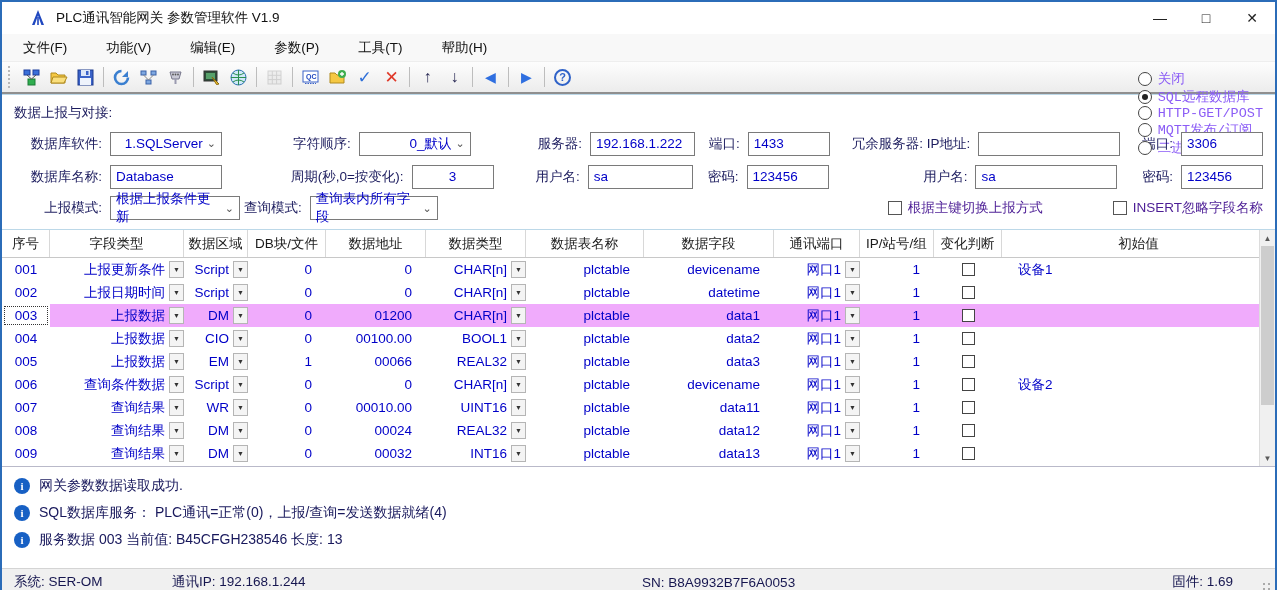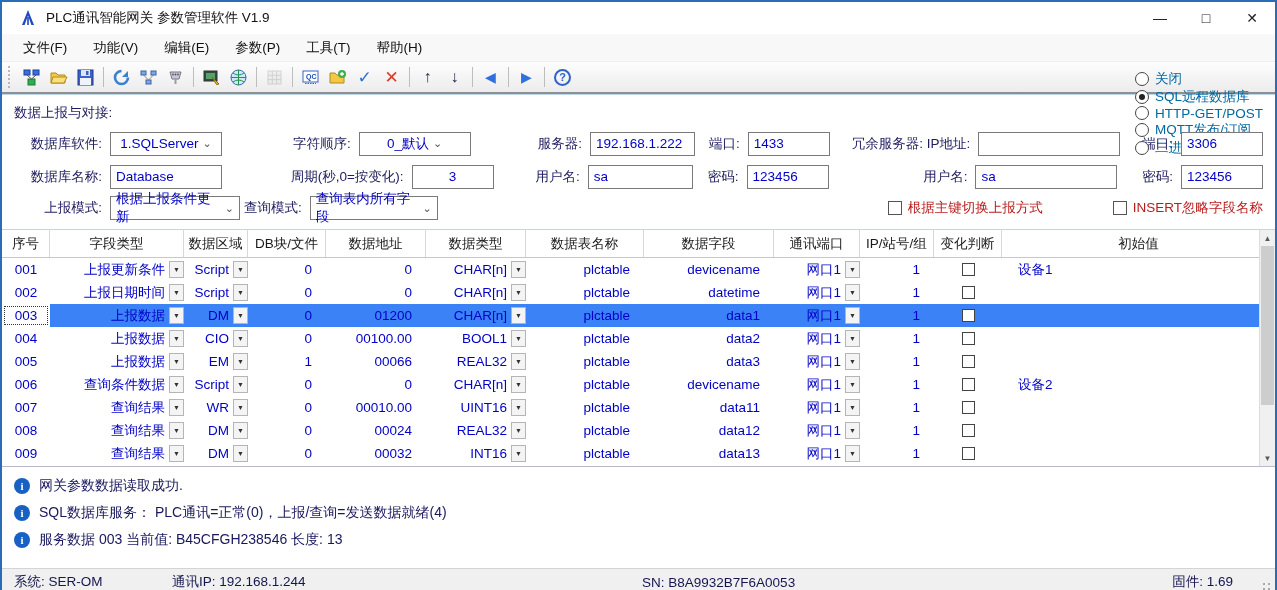--- a/index.html
+++ b/index.html
@@ -6,27 +6,27 @@
   html,body { width: 1277px; height: 590px; }
   body {
     font-family: "Liberation Sans", "DejaVu Sans", sans-serif;
     font-size: 14px; background: #fff; overflow: hidden;
   }
   .window {
     width: 1277px; height: 590px; border: 2px solid #2b6cb8;
     display: flex; flex-direction: column; background: #fff;
   }
   
-  .titlebar { height: 32px; background: #fff; display: flex; align-items: center; padding-left: 16px; flex: none; }
+  .titlebar { height: 32px; background: #fff; display: flex; align-items: center; padding-left: 26px; flex: none; }
   .app-logo { width: 20px; height: 20px; margin-right: 8px; flex: none; }
   .title-text { font-size: 13.5px; color: #111; }
   .win-controls { margin-left: auto; display: flex; height: 100%; }
   .win-btn { width: 46px; height: 100%; display: flex; align-items: center; justify-content: center; font-size: 14px; color: #222; cursor: default; }
   
-  .menubar { height: 28px; background: #f8f8f8; display: flex; align-items: center; padding-left: 8px; flex: none; border-bottom: 1px solid #eee; }
+  .menubar { height: 28px; background: #f8f8f8; display: flex; align-items: center; padding-left: 8px; flex: none; border-bottom: 1px solid #eee; gap: 13px; }
   .menu-item { padding: 4px 13px; color: #111; font-size: 13.5px; }
   
   .toolbar { height: 32px; background: linear-gradient(#fdfdfd, #ececec); border-bottom: 2px solid #8f8f8f; display: flex; align-items: center; padding-left: 6px; flex: none; }
   .tb-grip { width: 6px; height: 22px; border-left: 2px dotted #b8b8b8; margin-right: 4px; }
   .tb-btn { width: 27px; height: 26px; display: flex; align-items: center; justify-content: center; border-radius: 2px; }
   .tb-btn svg { width: 19px; height: 19px; }
   .tb-sep { width: 1px; height: 20px; background: #bdbdbd; margin: 0 4px; }
   .tb-glyph { font-size: 17px; font-weight: bold; line-height: 1; }
   .g-check { color: #2e6fd8; } .g-cross { color: #e03a2a; }
   .g-up, .g-down { color: #2a2a55; font-size: 16px; }
@@ -37,34 +37,34 @@
   .config { border-bottom: 1px solid #bcd8e8; border-top: 1px solid #bcd8e8; background: #fff; padding: 4px 12px 6px 12px; flex: none; }
   .cfg-row { display: flex; align-items: center; height: 33px; }
   .cfg-row.radios { height: 28px; }
   .lab { color: #1c1c5e; white-space: nowrap; font-size: 13.5px; }
   .grp { display: flex; align-items: center; }
   .grp .lab { text-align: right; padding-right: 8px; }
   .inp, .sel {
     height: 24px; border: 1px solid #7a7a7a; background: #fff; color: #0000c8;
     font-family: "Liberation Sans", "DejaVu Sans", sans-serif; font-size: 13.5px; padding: 0 5px;
   }
-  .sel { display: flex; align-items: center; justify-content: center; }
+  .sel { display: flex; align-items: center; justify-content: flex-end; }
   .sel .chev { color: #555; font-size: 11px; margin-left: 4px; }
-  .radio-opt { display: flex; align-items: center; margin-left: 54px; color: #0369a1; font-size: 13.5px; white-space: nowrap; }
+  .radio-opt { display: flex; align-items: center; margin-left: 54px; color: #8b5cf6; font-size: 13.5px; white-space: nowrap; font-family: Liberation Mono, monospace; }
   .radio-circ { width: 14px; height: 14px; border: 1px solid #444; border-radius: 50%; margin-right: 6px; position: relative; background: #fff; flex: none; }
   .radio-opt.on .radio-circ::after { content: ""; position: absolute; left: 3px; top: 3px; width: 6px; height: 6px; background: #222; border-radius: 50%; }
   .cbx { width: 14px; height: 14px; border: 1px solid #555; background: #fff; margin-right: 6px; flex: none; }
-  .cb-lab { display: flex; align-items: center; color: #b91c1c; font-size: 13.5px; white-space: nowrap; padding-left: 28px; }
+  .cb-lab { display: flex; align-items: center; color: #4c1d95; font-size: 13.5px; white-space: nowrap; padding-left: 28px; }
   
   .grid-wrap { position: relative; flex: none; height: 237px; border-bottom: 1px solid #b9b9c9; }
   .thead { display: flex; height: 28px; border-bottom: 1px solid #c8c8c8; align-items: stretch; padding-right: 16px; }
   .th { display: flex; align-items: center; justify-content: center; color: #1a1a1a; font-size: 13.5px; border-right: 1px solid #d8d8d8; white-space: nowrap; }
   .tbody { height: 207px; overflow: hidden; }
   .tr { display: flex; height: 23px; align-items: center; padding-right: 16px; }
-  .tr.selected { background: #3b82f6; }
+  .tr.selected { background: #f0abfc; }
   .td { font-size: 13.5px; color: #0000c8; white-space: nowrap; overflow: hidden; display: flex; align-items: center; height: 100%; }
   .c-seq { width: 48px; justify-content: center; }
   .tr.selected .c-seq { background: #fff; outline: 1px dotted #333; outline-offset: -3px; }
   .c-ftype { width: 134px; } .c-area { width: 64px; } .c-db { width: 78px; }
   .c-addr { width: 100px; } .c-dtype { width: 100px; } .c-tname { width: 118px; }
   .c-dfield { width: 130px; } .c-port { width: 86px; } .c-station { width: 74px; }
   .c-change { width: 68px; justify-content: center; } .c-init { flex: 1; padding-left: 16px; }
   .td.rt { justify-content: flex-end; padding-right: 14px; }
   .ddcell { justify-content: flex-end; }
   .ddcell .val { text-align: right; }

